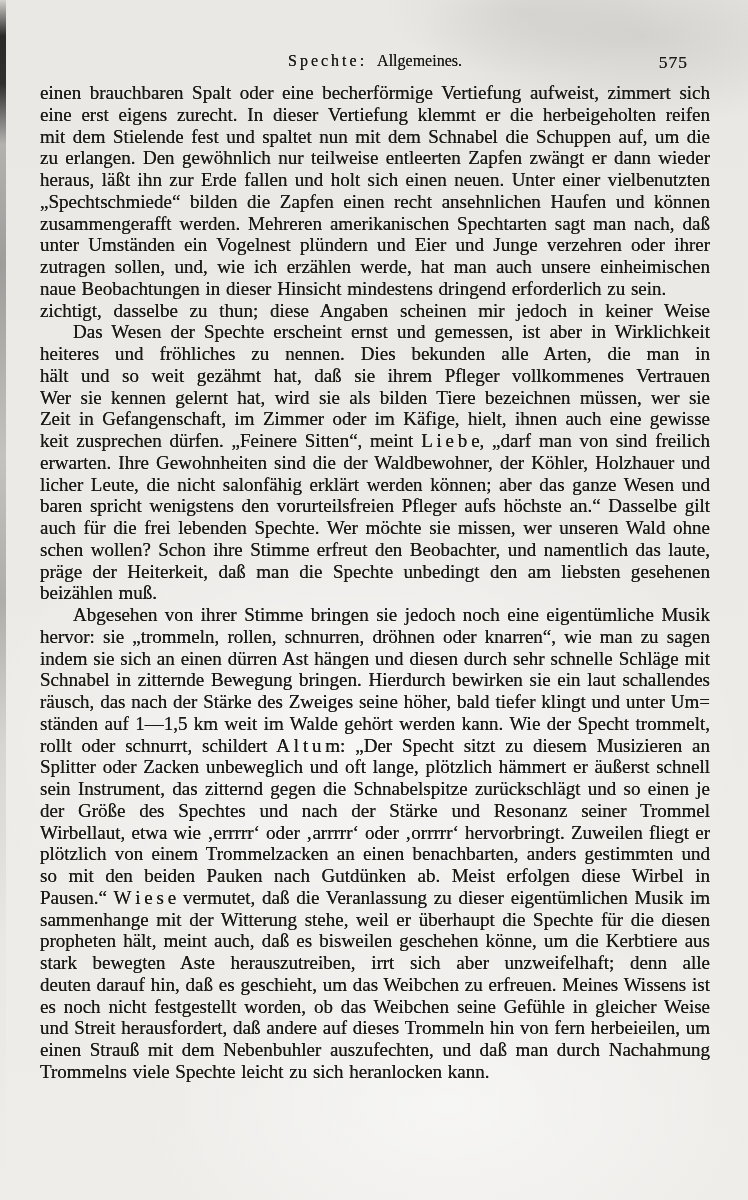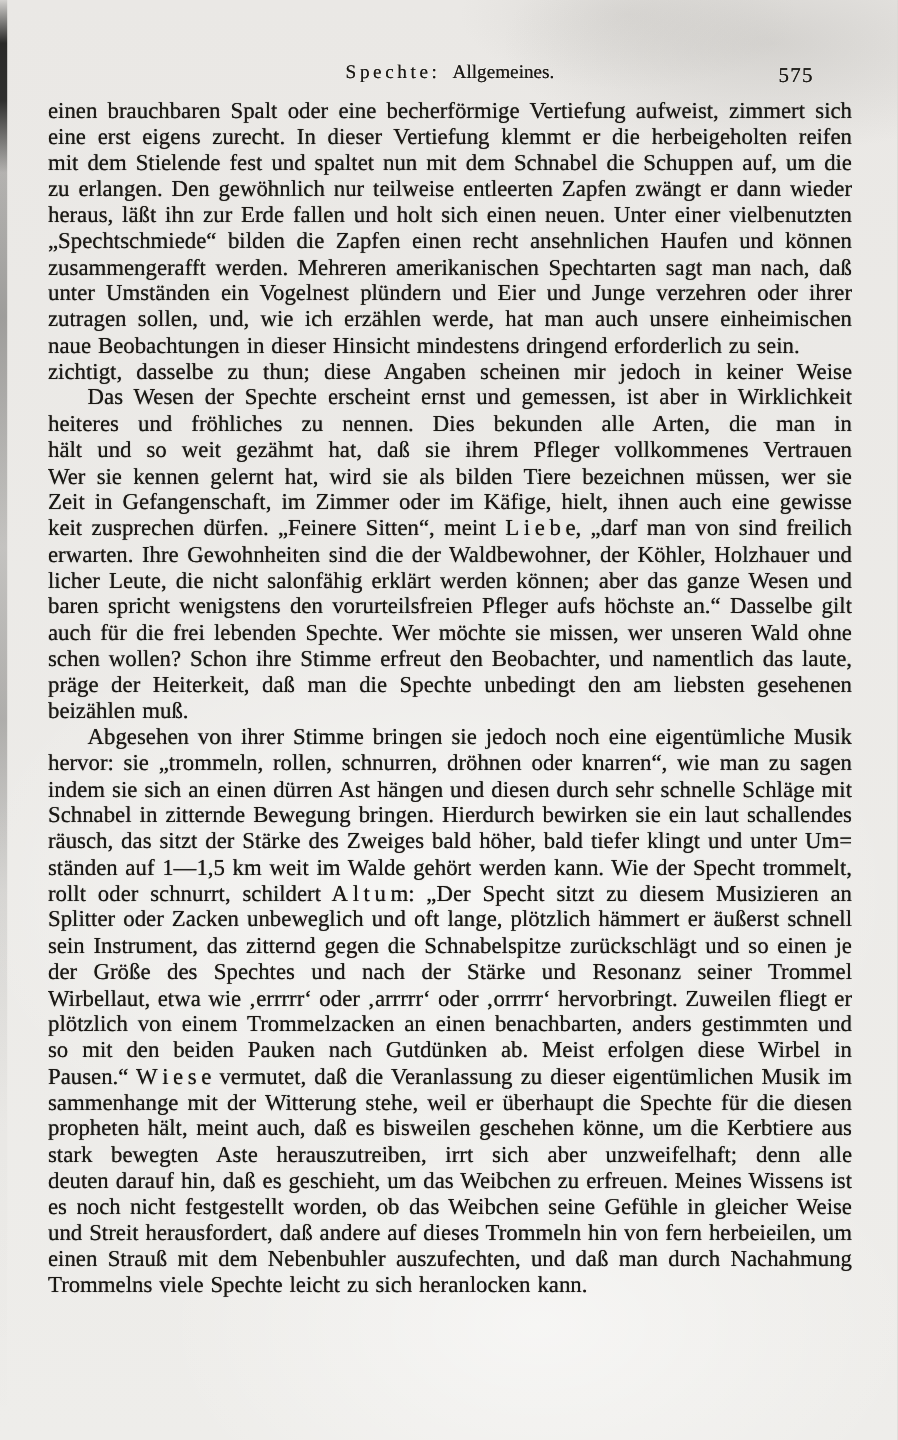--- a/index.html
+++ b/index.html
@@ -53,21 +53,21 @@
     font-size: 16px;
     white-space: nowrap;
     text-shadow: 0 0 0.5px rgba(27,25,21,0.85);
   }
   .head-title .spaced {
     letter-spacing: 3px;
     margin-right: 10px;
   }
   .folio {
     position: absolute;
-    right: 32px;
+    right: 22px;
     top: 0;
     font-size: 17.5px;
     letter-spacing: 1px;
     text-shadow: 0 0 0.5px rgba(27,25,21,0.85);
   }
   .page-body {
     position: absolute;
     left: 40px;
     top: 82px;
     width: 670px;
@@ -125,21 +125,21 @@
       <div class="line">licher Leute, die nicht salonfähig erklärt werden können; aber das ganze Wesen und Ge=</div>
       <div class="line">baren spricht wenigstens den vorurteilsfreien Pfleger aufs höchste an.“ Dasselbe gilt aber</div>
       <div class="line">auch für die frei lebenden Spechte. Wer möchte sie missen, wer unseren Wald ohne sie wün=</div>
       <div class="line">schen wollen? Schon ihre Stimme erfreut den Beobachter, und namentlich das laute, lachende</div>
       <div class="line">präge der Heiterkeit, daß man die Spechte unbedingt den am liebsten gesehenen Vögeln</div>
       <div class="line para-end">beizählen muß.</div>
       <div class="line para-start">Abgesehen von ihrer Stimme bringen sie jedoch noch eine eigentümliche Musik im Walde</div>
       <div class="line">hervor: sie „trommeln, rollen, schnurren, dröhnen oder knarren“, wie man zu sagen pflegt,</div>
       <div class="line">indem sie sich an einen dürren Ast hängen und diesen durch sehr schnelle Schläge mit dem</div>
       <div class="line">Schnabel in zitternde Bewegung bringen. Hierdurch bewirken sie ein laut schallendes Ge=</div>
-      <div class="line">räusch, das sitzt der Stärke des Zweiges bald höher, bald tiefer klingt und unter Um=</div>
+      <div class="line">räusch, das nach der Stärke des Zweiges seine höher, bald tiefer klingt und unter Um=</div>
       <div class="line">ständen auf 1—1,5 km weit im Walde gehört werden kann. Wie der Specht trommelt,</div>
       <div class="line">rollt oder schnurrt, schildert A l t u m: „Der Specht sitzt zu diesem Musizieren an einem</div>
       <div class="line">Splitter oder Zacken unbeweglich und oft lange, plötzlich hämmert er äußerst schnell auf</div>
       <div class="line">sein Instrument, das zitternd gegen die Schnabelspitze zurückschlägt und so einen je nach</div>
       <div class="line">der Größe des Spechtes und nach der Stärke und Resonanz seiner Trommel verschiedenen</div>
       <div class="line">Wirbellaut, etwa wie ‚errrrr‘ oder ‚arrrrr‘ oder ‚orrrrr‘ hervorbringt. Zuweilen fliegt er</div>
       <div class="line">plötzlich von einem Trommelzacken an einen benachbarten, anders gestimmten und wechselt</div>
       <div class="line">so mit den beiden Pauken nach Gutdünken ab. Meist erfolgen diese Wirbel in größeren</div>
       <div class="line">Pausen.“ W i e s e vermutet, daß die Veranlassung zu dieser eigentümlichen Musik im Zu=</div>
       <div class="line">sammenhange mit der Witterung stehe, weil er überhaupt die Spechte für die diesen Wetter=</div>

